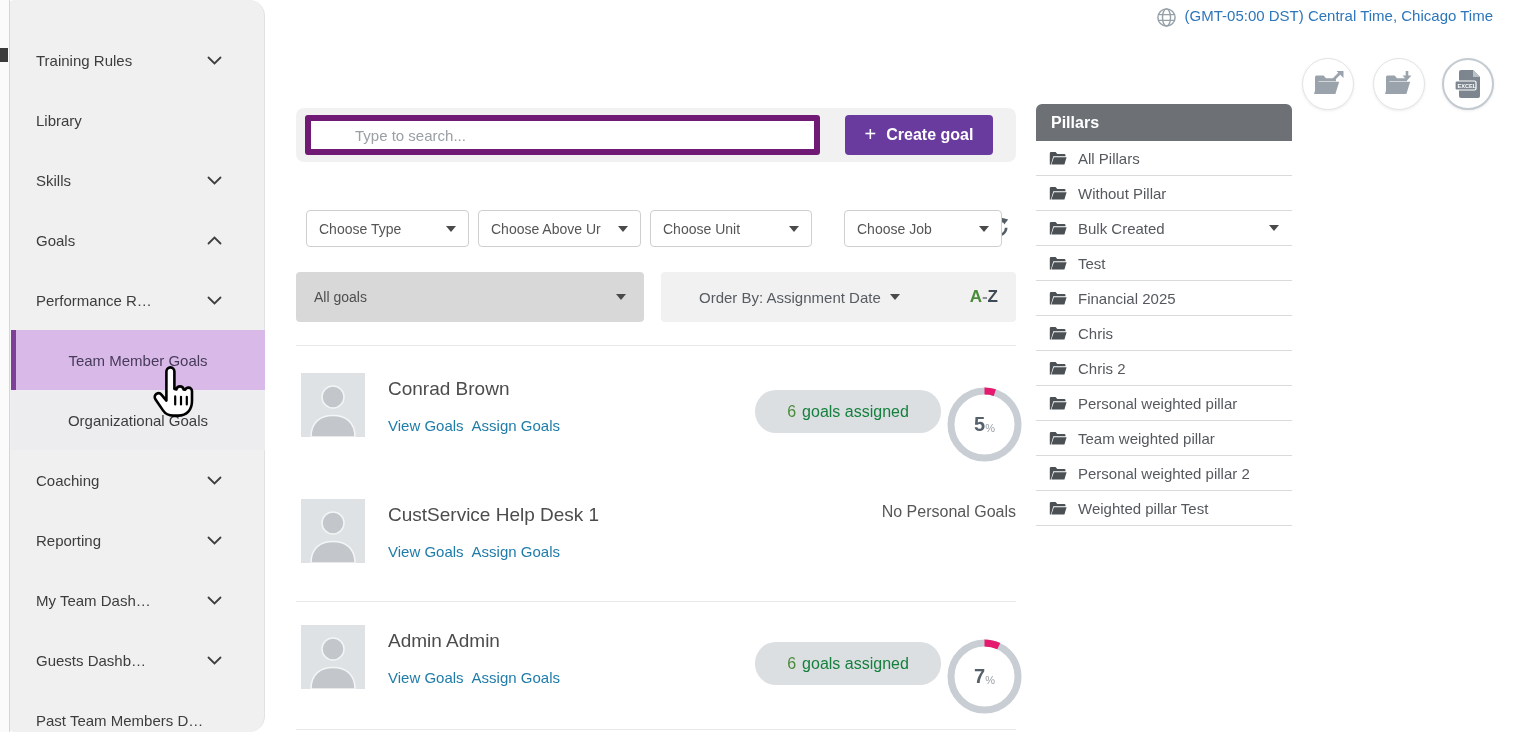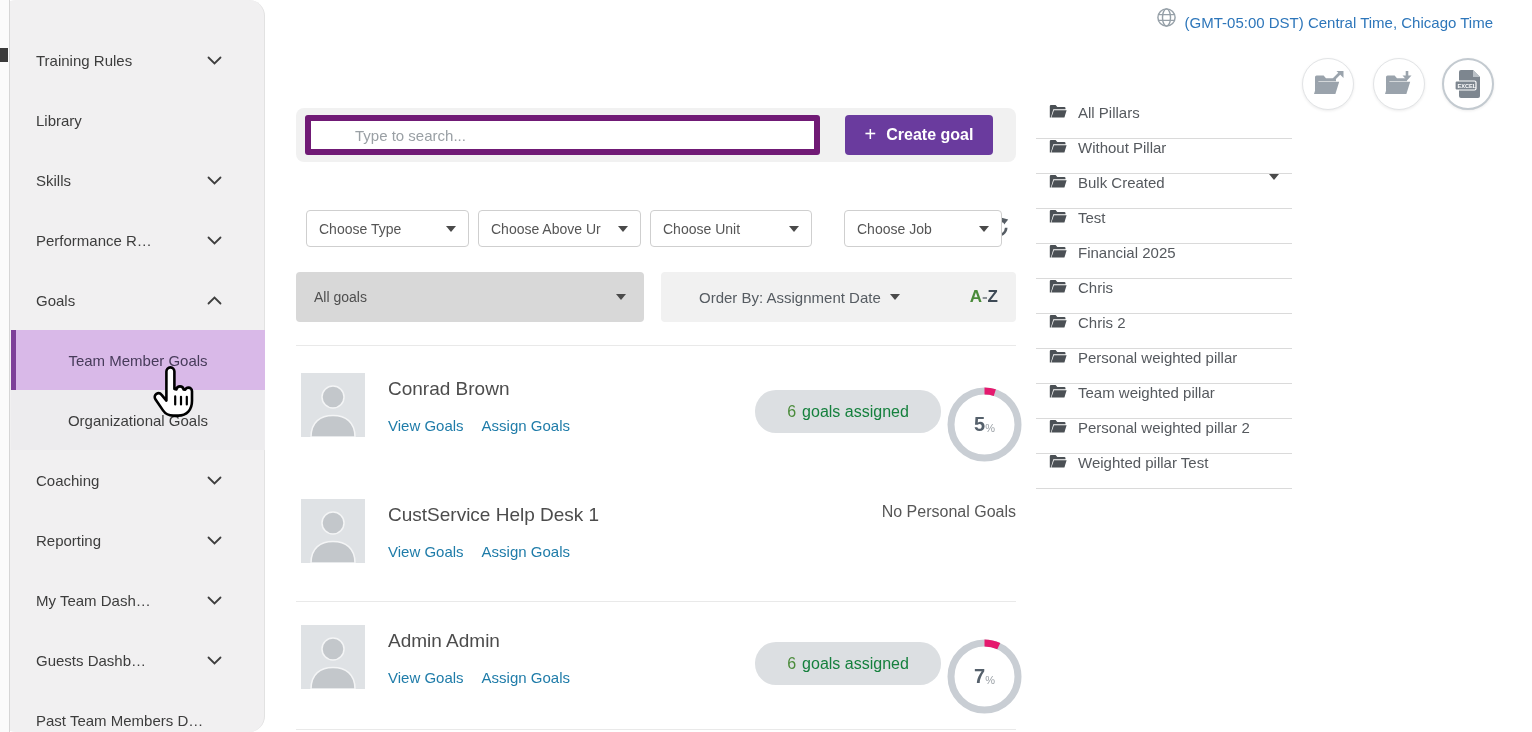--- a/index.html
+++ b/index.html
@@ -34,21 +34,21 @@
   .sb-item svg { flex:none; }
   .sb-item.sub { justify-content:center; padding:0 10px; background:#edecee; }
   .sb-item.sub .sb-label { flex:none; }
   .sb-item.active {
     background:var(--hl); box-shadow:inset 5px 0 0 var(--hlbar); color:#473b5a;
   }
   .hand-cursor { position:absolute; left:150px; top:366px; z-index:60; }
 
   
   .timezone {
-    position:absolute; top:7px; right:39px; display:flex; align-items:flex-end; gap:8px;
+    position:absolute; top:7px; right:39px; display:flex; align-items:flex-start; gap:8px;
     color:var(--tz); font-size:15px;
   }
   .circle-btn {
     position:absolute; top:58px; width:52px; height:52px; border-radius:50%;
     background:#fff; border:1px solid #e2e4e6; box-shadow:0 1px 3px rgba(0,0,0,.08);
     display:flex; align-items:center; justify-content:center; cursor:pointer;
   }
   .circle-btn.strong { border:2px solid #c3cad0; }
 
   
@@ -104,21 +104,21 @@
   .sortbtn .sa { color:var(--green); }
   .sortbtn .sd { color:#8a9096; }
   .sortbtn .sz { color:var(--slate); }
 
   .divider { position:absolute; left:296px; width:720px; height:1px; background:#e9e9e9; }
 
   
   .mrow { position:absolute; left:296px; width:720px; height:126px; }
   .avatar { position:absolute; left:5px; top:8px; width:64px; height:64px; }
   .mname { position:absolute; left:92px; top:13px; font-size:19px; color:#4c4c4c; }
-  .mlinks { position:absolute; left:92px; top:52px; display:flex; gap:18px; }
+  .mlinks { position:absolute; left:92px; top:52px; display:flex; gap:8px; }
   .mlink { font-size:15px; color:var(--link); cursor:pointer; }
   .badge {
     position:absolute; left:459px; top:25px; width:186px; height:43px;
     background:#dcdfe2; border-radius:21px;
     display:flex; align-items:center; justify-content:center; gap:6px; font-size:16px;
   }
   .bcount { color:var(--green); }
   .btext { color:#15803d;text-align:right; }
   .ringwrap { position:absolute; left:651px; top:22px; width:75px; height:75px; }
   .pct { position:absolute; inset:0; display:flex; align-items:center; justify-content:center; }
@@ -127,21 +127,21 @@
   .nogoals { position:absolute; right:0; top:12px; font-size:16px; color:#575757; }
 
   
   .pillars { position:absolute; left:1036px; top:104px; width:256px; }
   .pillars-header {
     height:37px; background:var(--phead); border-radius:6px 6px 0 0;
     color:#fff; font-size:16px; font-weight:bold;
     display:flex; align-items:center; padding-left:15px;
   }
   .pitem {
-    height:35px; display:flex; align-items:flex-start; gap:11px;
+    height:35px; display:flex; align-items:center; gap:11px;
     padding:0 13px; border-bottom:1px solid #dadada;
     font-size:15px; color:#55595e; cursor:pointer; background:#fff;
   }
   .pitem svg { flex:none; }
   .pitem .caret { margin-left:auto; }
 </style>
 </head>
 <body>
 
 <div class="sidebar">
@@ -155,29 +155,29 @@
       <div class="sb-item">
         <span class="sb-label">Library</span>
       </div>
       <div class="sb-item">
         <span class="sb-label">Skills</span>
         <svg width="15" height="9" viewBox="0 0 15 9">
      <path d="M1.5 1.5 L7.5 7.5 L13.5 1.5" fill="none" stroke="#3f3f3f" stroke-width="1.8" stroke-linecap="round"></path>
         </svg>
       </div>
       <div class="sb-item">
+        <span class="sb-label">Goals</span>
+        <svg width="15" height="9" viewBox="0 0 15 9">
+     <path d="M1.5 7.5 L7.5 1.5 L13.5 7.5" fill="none" stroke="#3f3f3f" stroke-width="1.8" stroke-linecap="round"></path>
+        </svg>
+      </div>
+      <div class="sb-item">
         <span class="sb-label">Performance R…</span>
         <svg width="15" height="9" viewBox="0 0 15 9">
      <path d="M1.5 1.5 L7.5 7.5 L13.5 1.5" fill="none" stroke="#3f3f3f" stroke-width="1.8" stroke-linecap="round"></path>
-        </svg>
-      </div>
-      <div class="sb-item">
-        <span class="sb-label">Goals</span>
-        <svg width="15" height="9" viewBox="0 0 15 9">
-     <path d="M1.5 7.5 L7.5 1.5 L13.5 7.5" fill="none" stroke="#3f3f3f" stroke-width="1.8" stroke-linecap="round"></path>
         </svg>
       </div>
       <div class="sb-item sub active">
         <span class="sb-label">Team Member Goals</span>
       </div>
       <div class="sb-item sub">
         <span class="sb-label">Organizational Goals</span>
       </div>
       <div class="sb-item">
         <span class="sb-label">Coaching</span>
@@ -378,20 +378,23 @@
         </svg>
         <div class="pct">
           <span class="pnum">7</span>
           <span class="psym">%</span>
         </div>
       </div>
     </div>
   </div>
 
 <div class="pillars">
+  <div class="pillars-header">
+    <span>Pillars</span>
+  </div>
   <div id="pillar-list">
       <div class="pitem">
         <svg width="18" height="15" viewBox="0 0 18 15">
      <path fill="#4b5055" d="M.8 13.6 V2.2 Q.8 1 2 1 h4.6 l1.7 2 h7 q1.2 0 1.2 1.2 v1.1 H4.3 L1.9 13.6 z"></path>
      <path fill="#4b5055" d="M4.9 6.3 h12.7 l-2.2 7.3 H2.4 z"></path>
    </svg>
         <span>All Pillars</span>
       </div>
       <div class="pitem">
         <svg width="18" height="15" viewBox="0 0 18 15">

